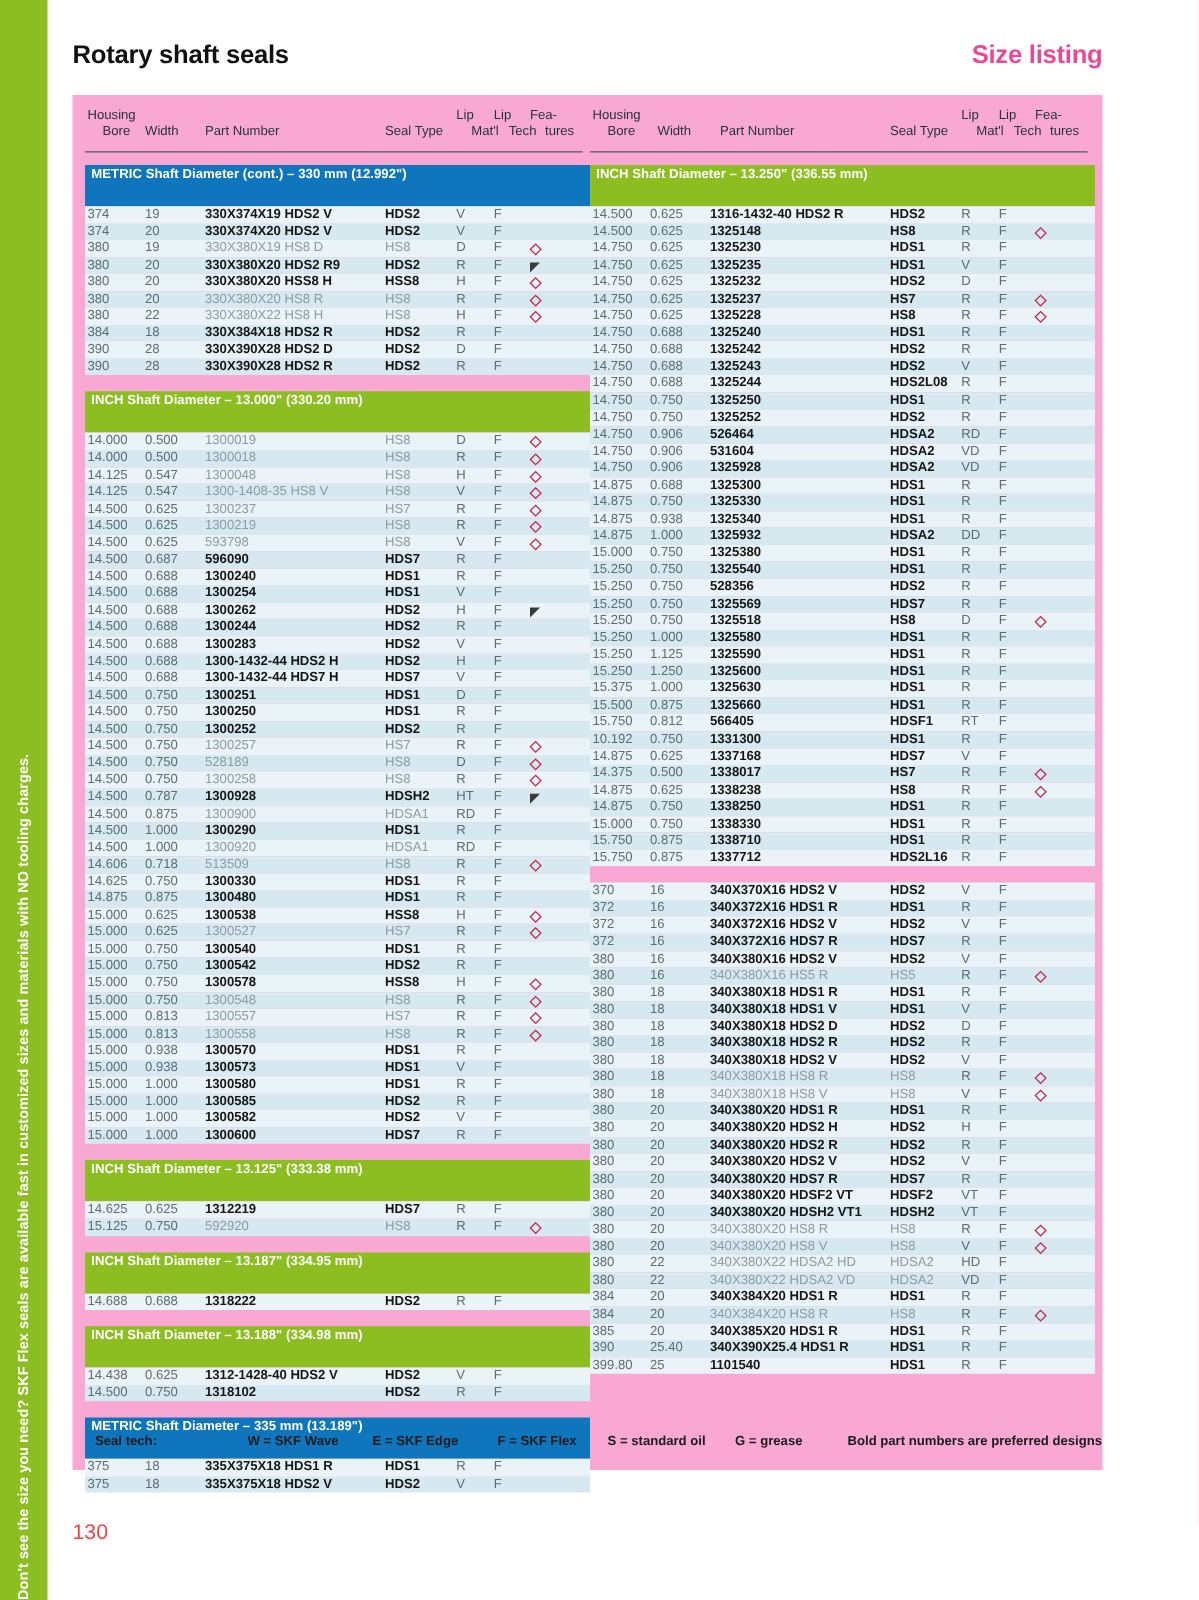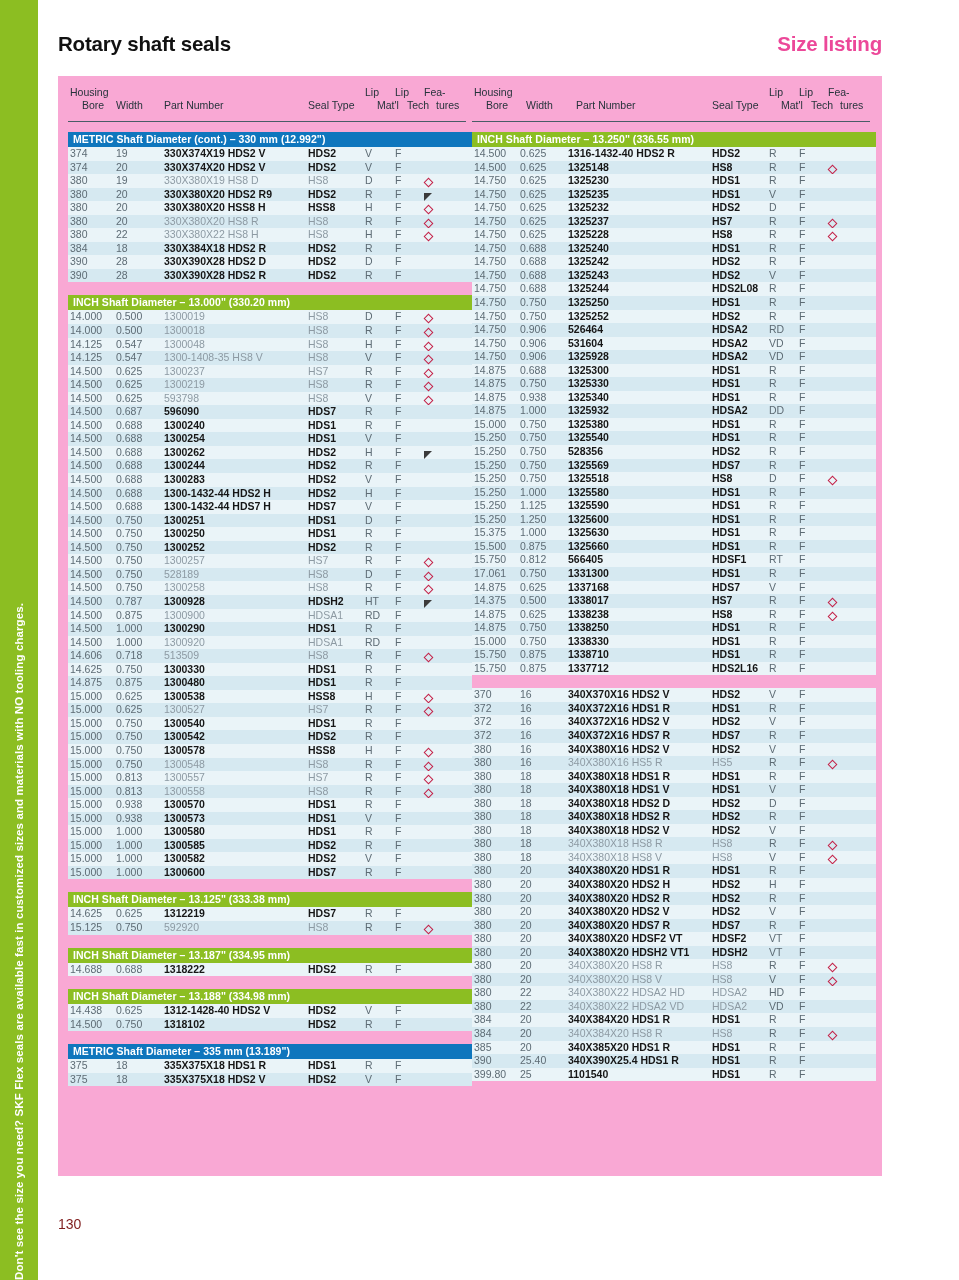--- a/index.html
+++ b/index.html
@@ -71,21 +71,21 @@
   }
   .hdr-rule.left{left:10px;width:398px;}
   .hdr-rule.right{left:414px;width:398px;}
 
   
   .tbl{position:absolute;top:0;width:404px;}
   .tbl.left{left:10px;}
   .tbl.right{left:414px;}
 
   .sec-bar{
-    height:15px;line-height:15px;
+    height:33px;line-height:15px;
     color:#ffffff;font-size:10.5px;font-weight:bold;
     padding-left:5px;white-space:nowrap;letter-spacing:.05px;
     box-sizing:border-box;
   }
   .sec-bar.metric{background:#0f76bd;}
   .sec-bar.inch{background:#8cbe22;}
   .sec-gap{height:13px;}
 
   .row{
     position:relative;height:13.55px;
@@ -132,21 +132,21 @@
   .lg0{left:8px;}
   .lg1{left:130px;}
   .lg2{left:230px;}
   .lg3{left:330px;}
   .lg4{left:418px;}
   .lg5{left:520px;}
   .lg6{left:610px;}
 
   #page-number{
     position:absolute;left:58px;top:1216px;
-    font-size:14px;color:#7f1d1d;
+    font-size:17px;color:#ef4444;
   }
 </style>
 </head>
 <body>
 
 <div id="side-bar"></div>
 <div id="side-note">
   <span>Don't see the size you need? SKF Flex seals are available fast in customized sizes and materials with NO tooling charges.</span>
 </div>
 
@@ -1025,21 +1025,21 @@
       <div class="row odd">
         <span class="c-bore light-d">15.750</span>
         <span class="c-width light-d">0.812</span>
         <span class="c-part bold">566405</span>
         <span class="c-seal bold">HDSF1</span>
         <span class="c-mat light-d">RT</span>
         <span class="c-tech light-d">F</span>
         <span class="c-feat"></span>
       </div>
       <div class="row even">
-        <span class="c-bore light-d">17.061</span>
+        <span class="c-bore light-d">10.192</span>
         <span class="c-width light-d">0.750</span>
         <span class="c-part bold">1331300</span>
         <span class="c-seal bold">HDS1</span>
         <span class="c-mat light-d">R</span>
         <span class="c-tech light-d">F</span>
         <span class="c-feat"></span>
       </div>
       <div class="row odd">
         <span class="c-bore light-d">14.875</span>
         <span class="c-width light-d">0.625</span>
@@ -1360,15 +1360,24 @@
         <span class="c-bore light-d">399.80</span>
         <span class="c-width light-d">25</span>
         <span class="c-part bold">1101540</span>
         <span class="c-seal bold">HDS1</span>
         <span class="c-mat light-d">R</span>
         <span class="c-tech light-d">F</span>
         <span class="c-feat"></span>
       </div>
     </div>
 
+  <div id="legend">
+    <span class="lg0">Seal tech:</span>
+    <span class="lg1">W = SKF Wave</span>
+    <span class="lg2">E = SKF Edge</span>
+    <span class="lg3">F = SKF Flex</span>
+    <span class="lg4">S = standard oil</span>
+    <span class="lg5">G = grease</span>
+    <span class="lg6">Bold part numbers are preferred designs</span>
+  </div>
 </div>
 
 <div id="page-number">130</div>
 
 </body></html>

